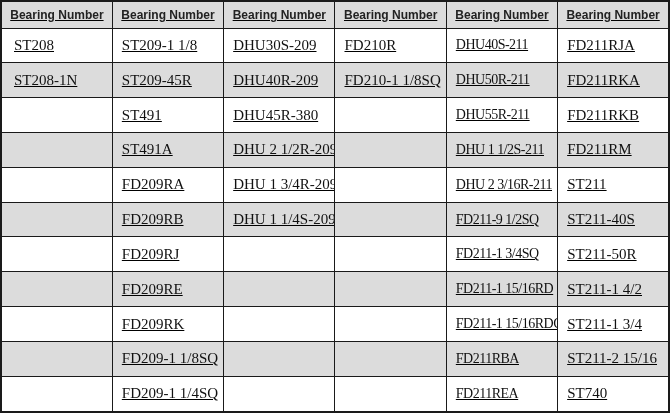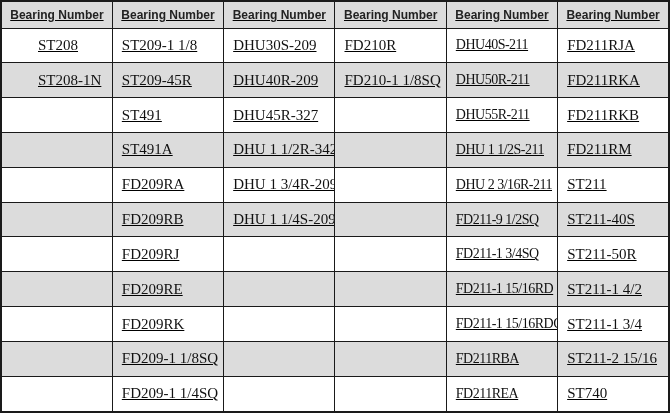--- a/index.html
+++ b/index.html
@@ -27,21 +27,21 @@
     font-family:"Liberation Sans",sans-serif;
     font-weight:bold;font-size:12px;color:#222;
     text-align:center;height:27px;
   }
   tbody td{
     font-family:"Liberation Serif",serif;
     font-size:15px;color:var(--text);
     text-align:left;padding-left:9px;
   }
   tbody tr:nth-child(even) td{background:var(--stripe);}
-  tbody td.col-0{padding-left:36px;margin-top:41px;}
+  tbody td.col-0{padding-left:12px;margin-top:41px;}
   tbody td.col-4{font-size:14px;letter-spacing:-0.5px;margin-left:26px;}
 </style>
 </head>
 <body>
 
 <div class="page">
   <table class="bearing-table">
     <thead>
       <tr id="header-row">
           <th>Bearing Number</th>
@@ -65,29 +65,29 @@
           <td class="col-0">ST208-1N</td>
           <td class="col-1">ST209-45R</td>
           <td class="col-2">DHU40R-209</td>
           <td class="col-3">FD210-1 1/8SQ</td>
           <td class="col-4">DHU50R-211</td>
           <td class="col-5">FD211RKA</td>
         </tr>
         <tr>
           <td class="col-0"></td>
           <td class="col-1">ST491</td>
-          <td class="col-2">DHU45R-327</td>
+          <td class="col-2">DHU45R-380</td>
           <td class="col-3"></td>
           <td class="col-4">DHU55R-211</td>
           <td class="col-5">FD211RKB</td>
         </tr>
         <tr>
           <td class="col-0"></td>
           <td class="col-1">ST491A</td>
-          <td class="col-2">DHU 1 1/2R-342</td>
+          <td class="col-2">DHU 2 1/2R-209</td>
           <td class="col-3"></td>
           <td class="col-4">DHU 1 1/2S-211</td>
           <td class="col-5">FD211RM</td>
         </tr>
         <tr>
           <td class="col-0"></td>
           <td class="col-1">FD209RA</td>
           <td class="col-2">DHU 1 3/4R-209</td>
           <td class="col-3"></td>
           <td class="col-4">DHU 2 3/16R-211</td>

